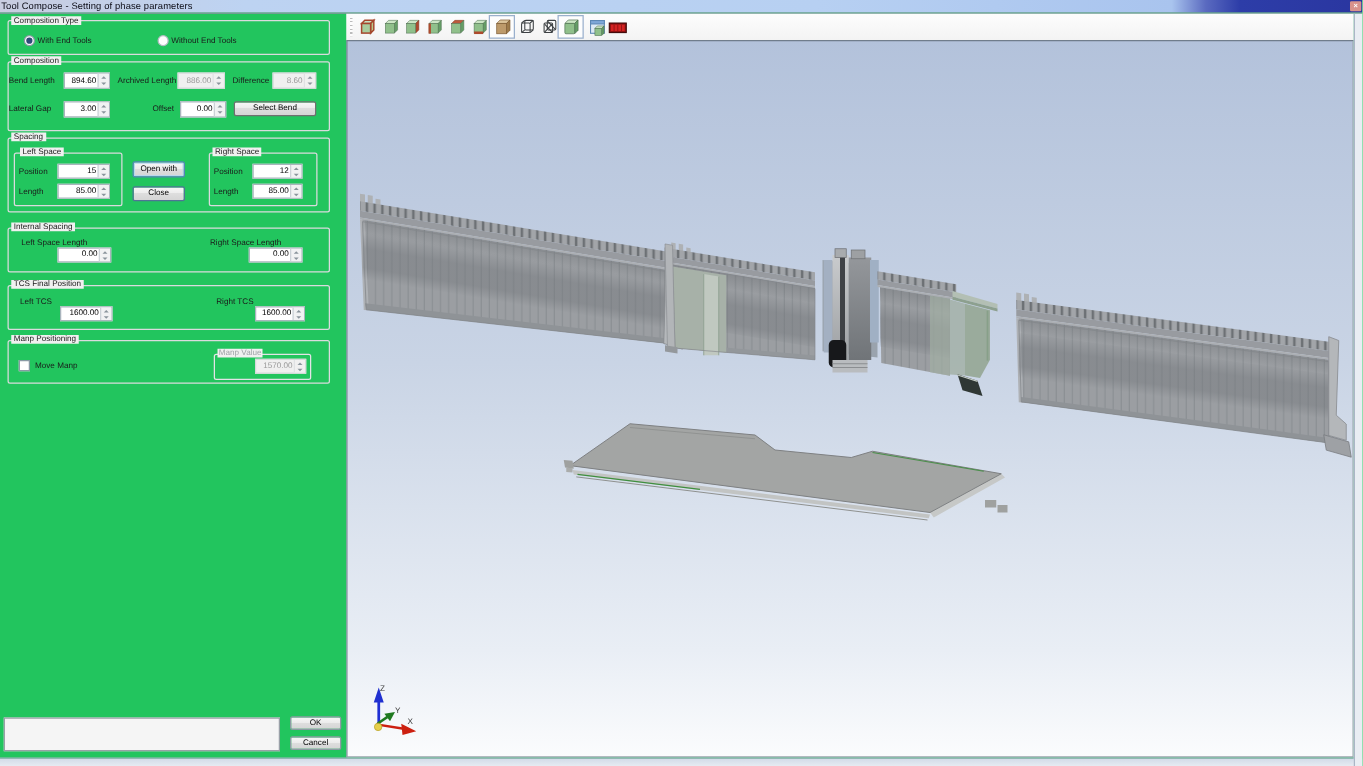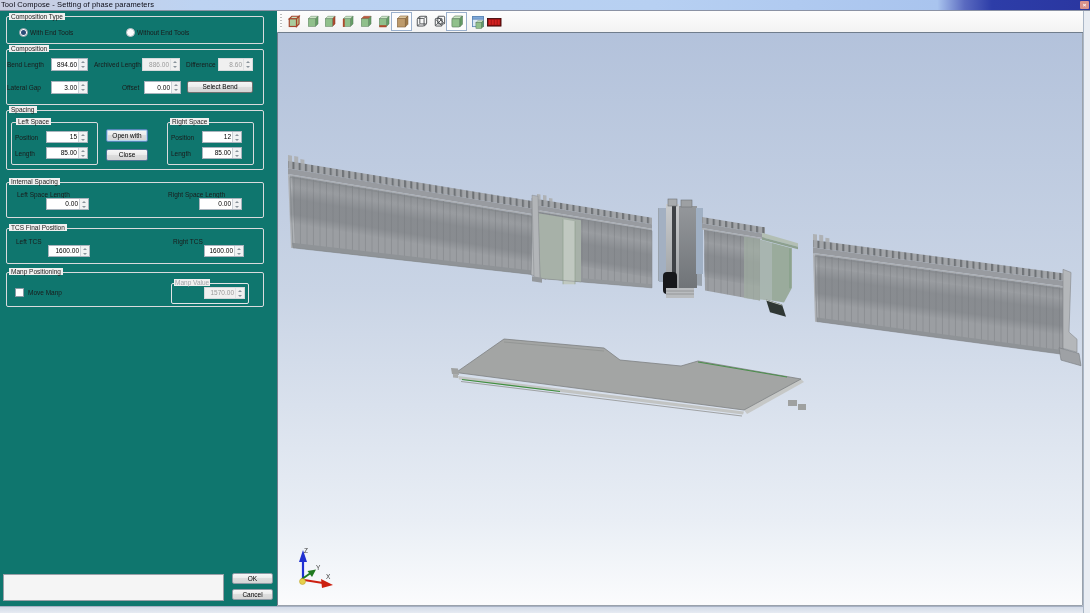--- a/index.html
+++ b/index.html
@@ -1,16 +1,16 @@
 <!DOCTYPE html>
 <html><head>
 <meta charset="utf-8">
 <style>
   html,body{margin:0;padding:0;}
-  #win{position:relative;width:1090px;height:613px;background:#0f766e;
+  #win{position:relative;width:1090px;height:613px;background:#22c55e;
        font-family:"Liberation Sans",sans-serif;overflow:hidden;}
   .lbl{position:absolute;font-size:6.5px;color:#1a1a1a;white-space:nowrap;line-height:7px;}
   .glbl{position:absolute;font-size:6.5px;color:#1a1a1a;background:#f0f0f0;padding:0 2px;line-height:7px;white-space:nowrap;z-index:3;}
   .gbox{position:absolute;border:1px solid #d9dbdd;border-radius:2px;}
   .spin{position:absolute;background:#fff;border:1px solid #a9b4bd;font-size:6.5px;color:#000;line-height:10px;}
   .spin .v{position:absolute;right:10px;top:0;bottom:0;display:flex;align-items:center;}
   .spin .ud{position:absolute;right:0;top:0;bottom:0;width:8px;background:#f1f2f3;border-left:1px solid #ccd2d7;}
   .spin .ud:before{content:"";position:absolute;left:1.5px;top:15%;border-left:2px solid transparent;border-right:2px solid transparent;border-bottom:2.5px solid #8a949c;}
   .spin .ud:after{content:"";position:absolute;left:1.5px;bottom:15%;border-left:2px solid transparent;border-right:2px solid transparent;border-top:2.5px solid #8a949c;}
   .spin.dis{background:#f0f0f0;border-color:#d6d9db;color:#9a9a9a;}

